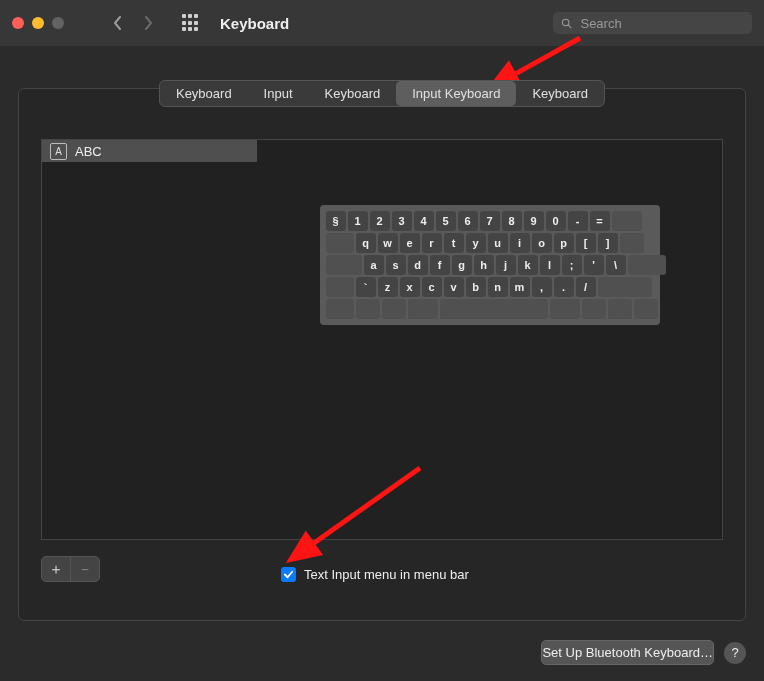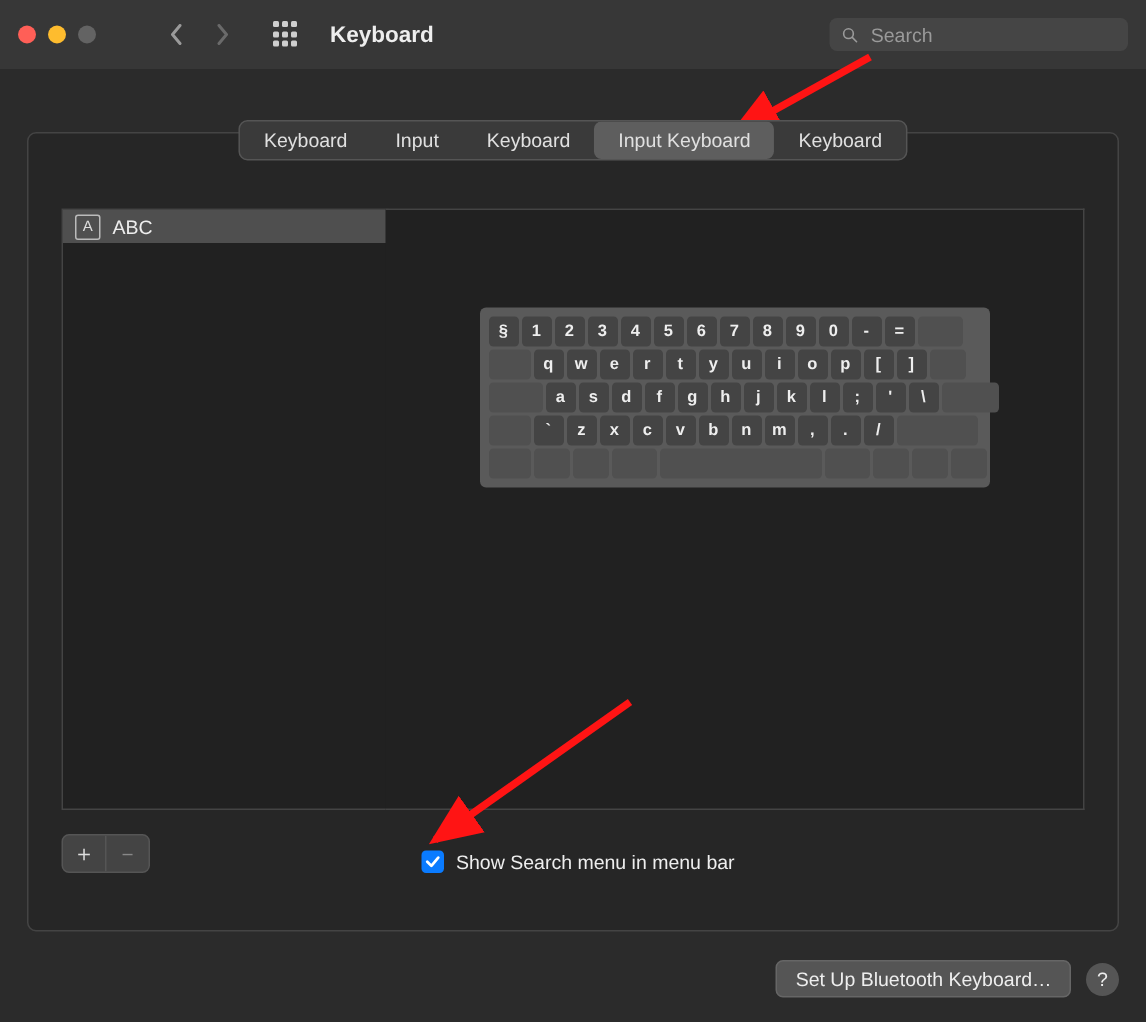--- a/index.html
+++ b/index.html
@@ -40,21 +40,21 @@
   
   .addremove{position:absolute;left:0;bottom:18px;display:flex;background:#444;border:1px solid #555;border-radius:5px;overflow:hidden;}
   .square-btn{width:28px;height:24px;display:flex;align-items:center;justify-content:center;color:#ddd;font-size:15px;}
   .square-btn+.square-btn{border-left:1px solid #555;color:#888;}
   
   .checkrow{position:absolute;left:240px;bottom:18px;display:flex;align-items:center;gap:8px;color:#eee;font-size:13px;}
   .chk{width:15px;height:15px;background:#0a7bff;border-radius:3px;display:flex;align-items:center;justify-content:center;}
   .chk svg{width:11px;height:11px;}
   
   .footer{position:absolute;right:18px;bottom:16px;display:flex;gap:10px;align-items:center;}
-  .ftr-btn{background:#555;border:1px solid #666;border-radius:5px;padding:4px 12px;color:#eee;font-size:13px;}
+  .ftr-btn{background:#555;border:1px solid #666;border-radius:5px;padding:4px 0;color:#eee;font-size:13px;}
   .help{width:22px;height:22px;border-radius:50%;background:#555;display:flex;align-items:center;justify-content:center;color:#eee;font-size:13px;}
   
   .arrow{position:absolute;pointer-events:none;}
 </style>
 </head>
 <body>
 
 <div class="window">
 
   <div class="titlebar">
@@ -199,21 +199,21 @@
         <div class="square-btn">＋</div>
         <div class="square-btn">－</div>
       </div>
 
       <div class="checkrow">
         <div class="chk">
           <svg viewBox="0 0 12 12">
               <path d="M2 6 L5 9 L10 3" stroke="#fff" stroke-width="2" fill="none" stroke-linecap="round" stroke-linejoin="round"></path>
             </svg>
         </div>
-        <span>Show Search menu in menu bar</span>
+        <span>Text Input menu in menu bar</span>
       </div>
 
     </div>
   </div>
 
   <div class="footer">
     <div class="ftr-btn">Set Up Bluetooth Keyboard…</div>
     <div class="help">?</div>
   </div>
 

